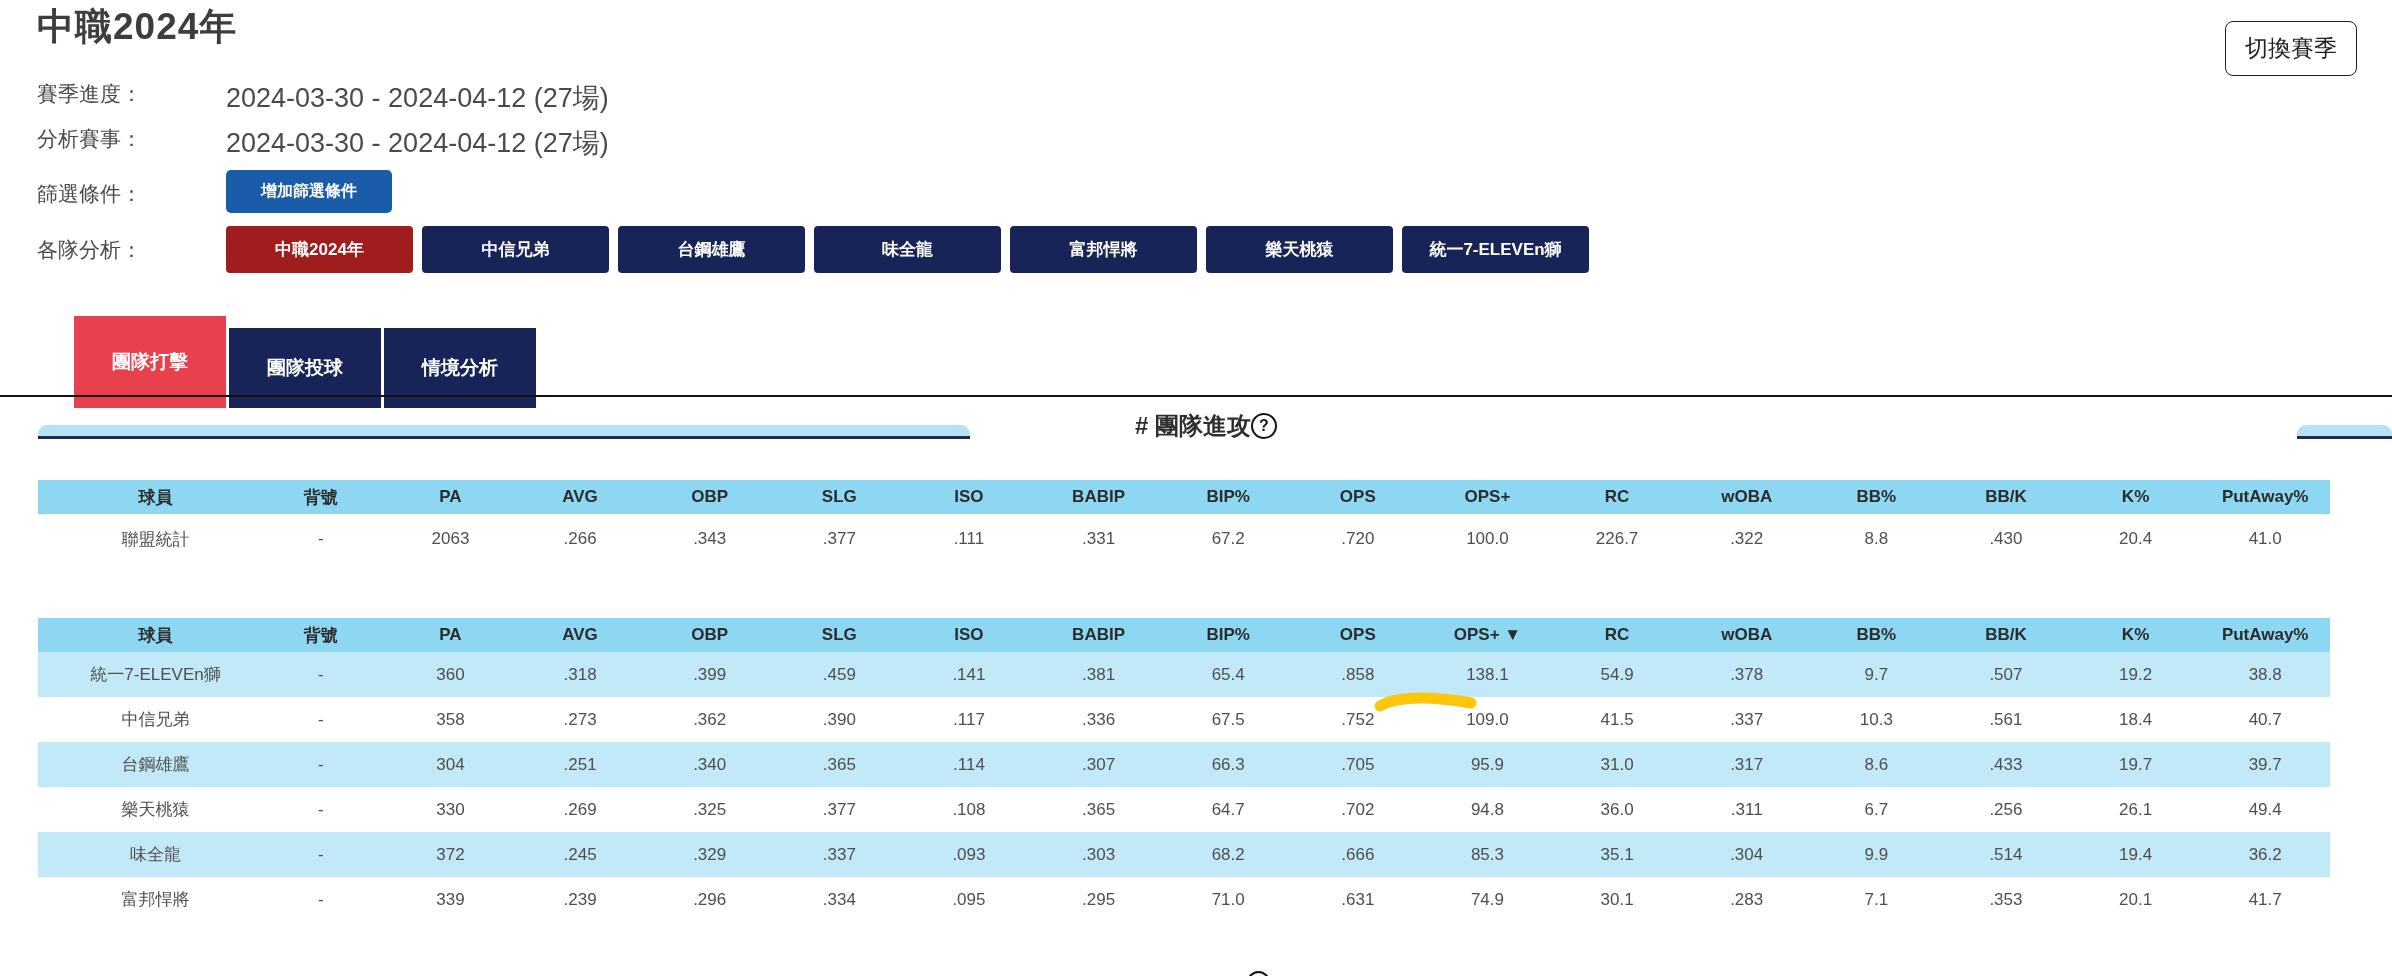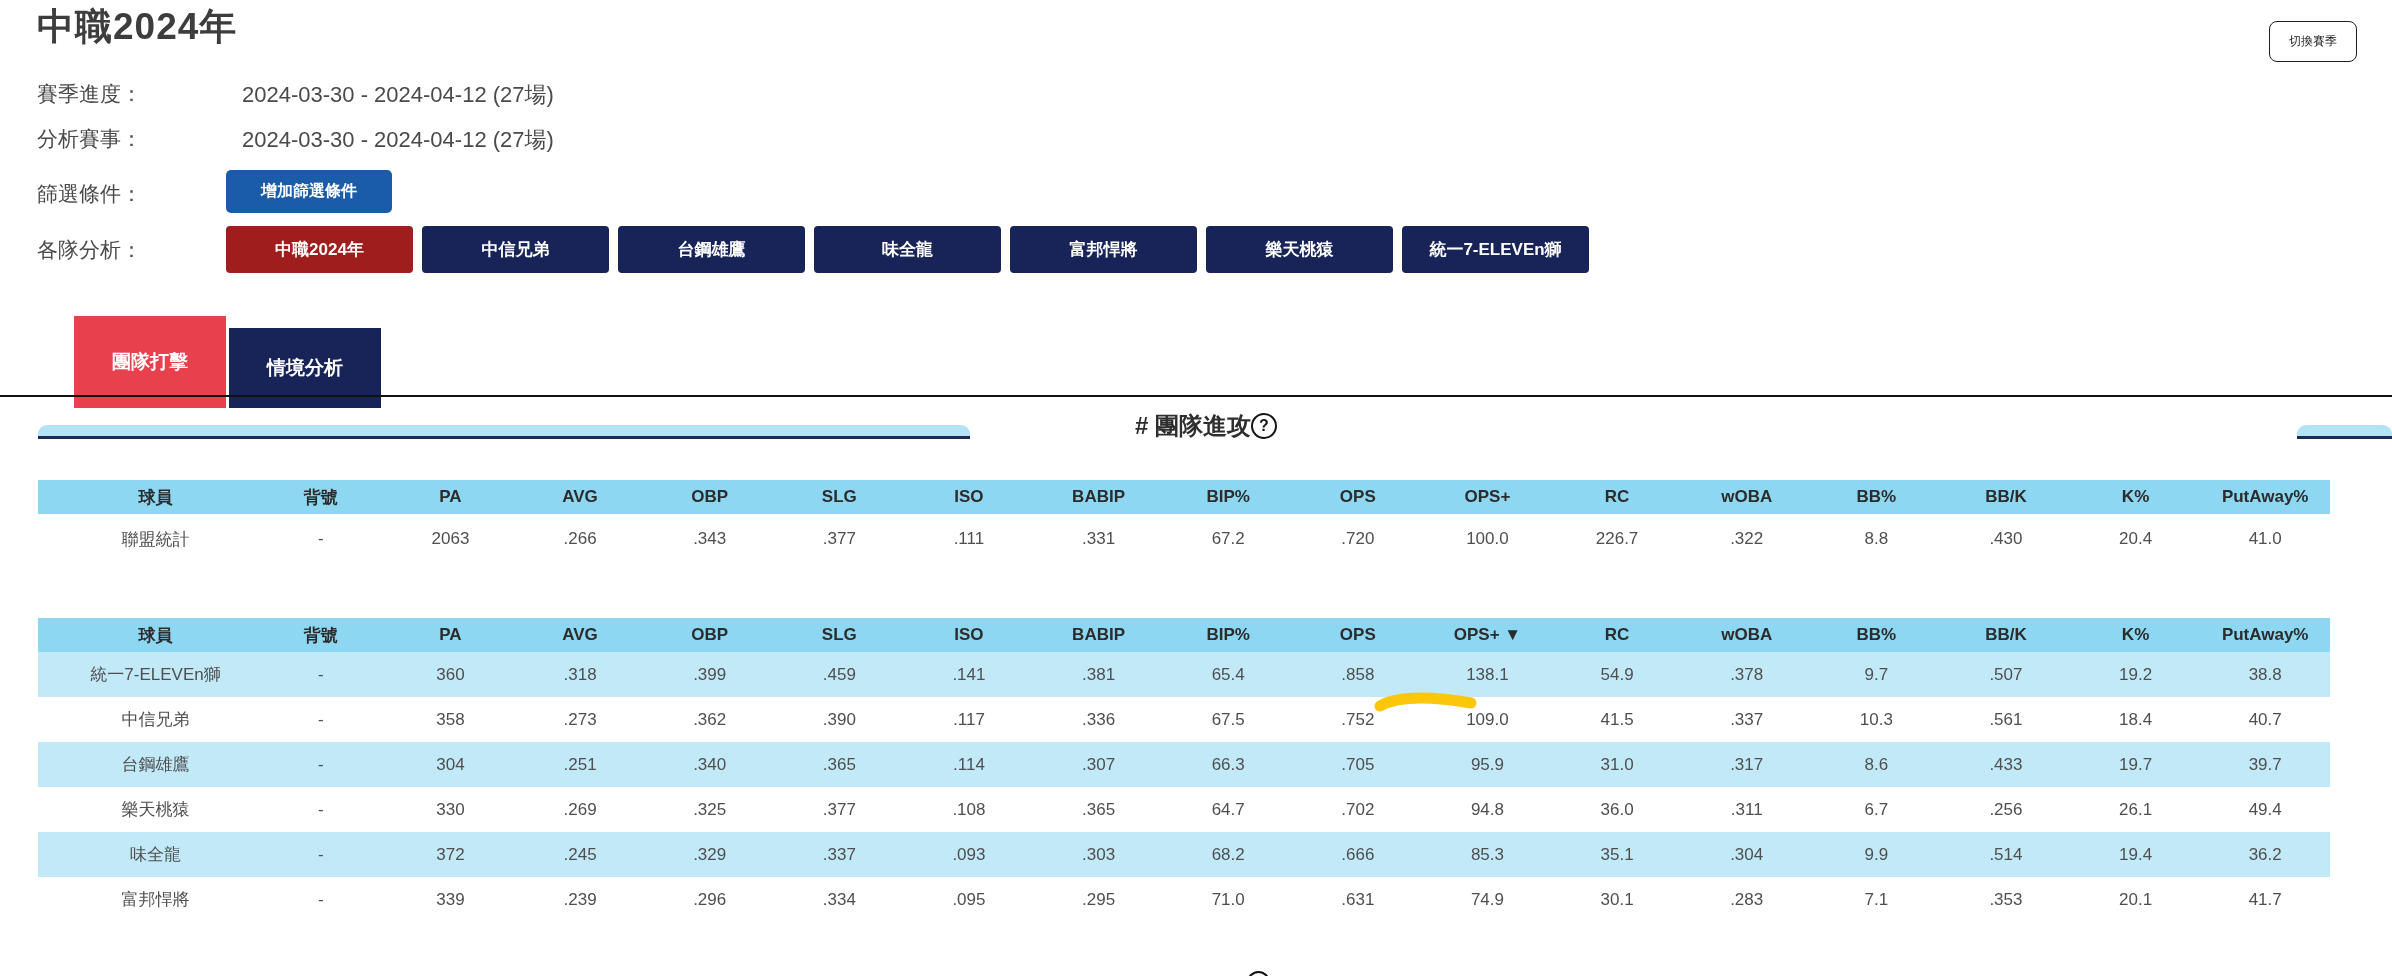--- a/index.html
+++ b/index.html
@@ -11,25 +11,25 @@
     font-family: "Liberation Sans", sans-serif;
     color: #4b4b4b;
   }
   .page-title {
     position: absolute; left: 37px; top: 2px;
     font-size: 37px; font-weight: 700; color: #3d3d3d; letter-spacing: 1px;
   }
   .switch-season-btn {
     position: absolute; right: 35px; top: 21px;
     background: #fff; border: 1.5px solid #1f1f1f; border-radius: 8px;
-    padding: 11px 19px; font-size: 12px; color: #1f1f1f; cursor: pointer;
+    padding: 11px 19px; font-size: 23px; color: #1f1f1f; cursor: pointer;
     font-family: inherit;
   }
   .meta-label { position: absolute; left: 37px; font-size: 21px; color: #4a4a4a; }
-  .meta-value { position: absolute; left: 226px; font-size: 22px; color: #4a4a4a; margin-left: 16px; }
+  .meta-value { position: absolute; left: 226px; font-size: 27px; color: #4a4a4a; }
   .add-filter-btn {
     position: absolute; left: 226px; top: 170px; height: 43px;
     background: #1b5ca8; color: #fff; border: none; border-radius: 5px;
     font-size: 16px; font-weight: 700; padding: 0 35px; cursor: pointer;
     font-family: Liberation Serif, serif;
   }
   .team-buttons { position: absolute; left: 226px; top: 226px; display: flex; gap: 9px; }
   .team-btn {
     width: 187px; height: 47px; background: #182457; color: #fff;
     border: none; border-radius: 4px; font-size: 17px; font-weight: 700;
@@ -106,20 +106,21 @@
     <button class="team-btn">中信兄弟</button>
     <button class="team-btn">台鋼雄鷹</button>
     <button class="team-btn">味全龍</button>
     <button class="team-btn">富邦悍將</button>
     <button class="team-btn">樂天桃猿</button>
     <button class="team-btn">統一7-ELEVEn獅</button>
   </div>
 
 <div class="tabs" id="tabs">
     <button class="tab active">團隊打擊</button>
+    <button class="tab">團隊投球</button>
     <button class="tab">情境分析</button>
   </div>
 <div class="tab-underline"></div>
 
 <div class="hbar hbar-left"></div>
 <div class="hbar hbar-right"></div>
 
 <div class="section-title-wrap">
   <span class="section-title"># 團隊進攻</span>
   <span class="help-icon">?</span>

